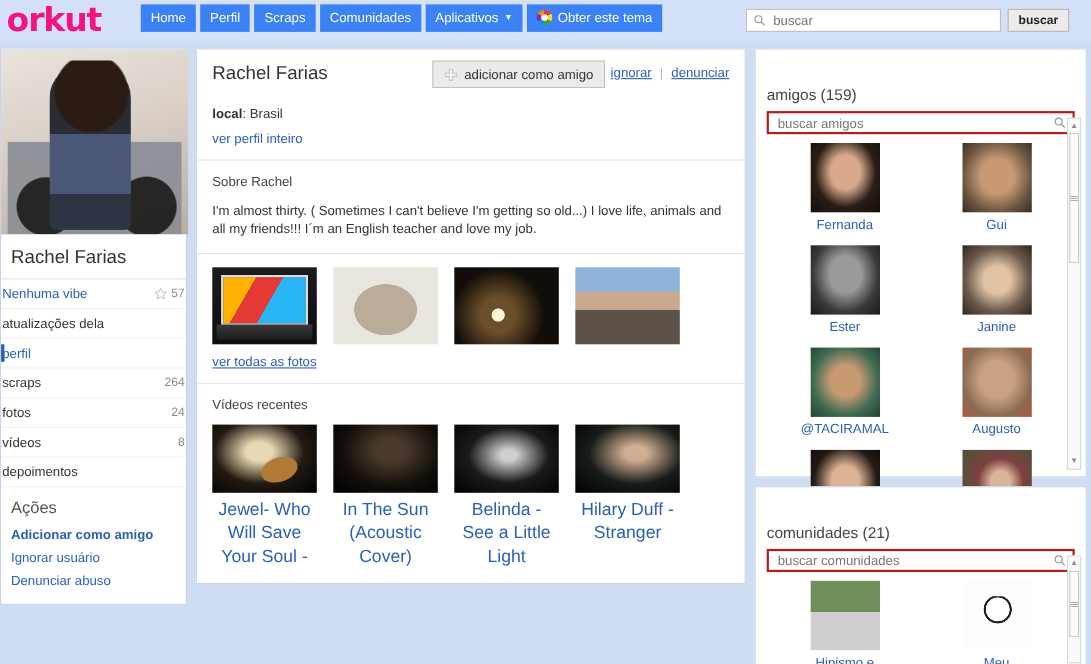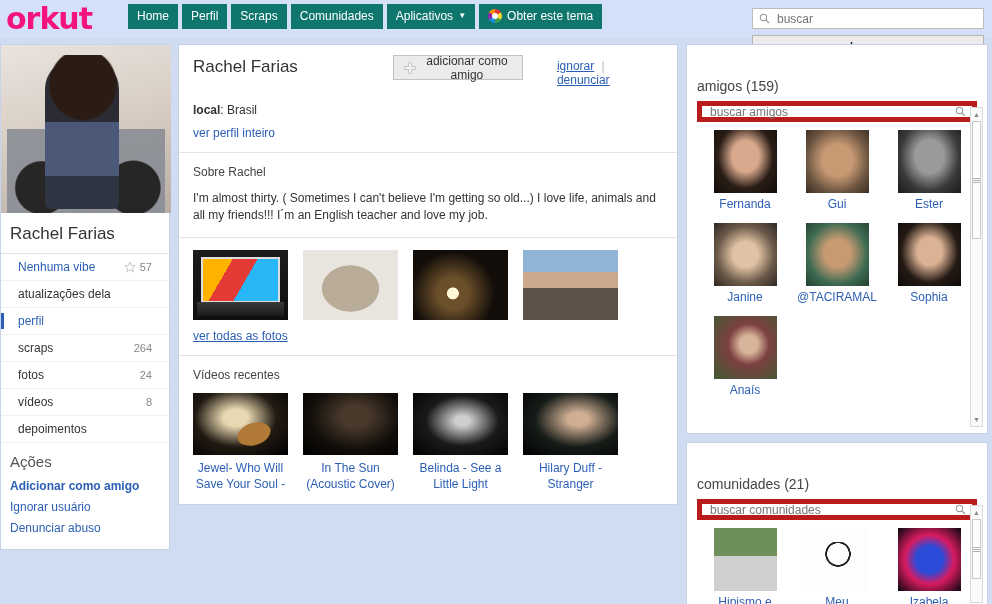--- a/index.html
+++ b/index.html
@@ -13,38 +13,38 @@
 
   
   .header { height:38px; background:#d3e0f7; position:relative; }
   .logo {
     position:absolute; left:6px; top:1px;
     font-size:30px; font-weight:bold; color:#f5137f;
     letter-spacing:-1px; font-family:"DejaVu Sans", sans-serif;
   }
   .nav { position:absolute; left:128px; top:4px; display:flex; gap:4px; }
   .nav-btn {
-    background:#0f766e; color:#ffffff; border:none;
+    background:#3b82f6; color:#ffffff; border:none;
     padding:5px 9px 6px; font-size:12px; line-height:1;
     cursor:pointer; white-space:nowrap;
     font-family:"Liberation Sans", sans-serif;
     display:flex; align-items:center; gap:5px;
   }
   .caret { font-size:8px; line-height:1; }
   .palette {
     width:14px; height:14px; border-radius:50%;
     background:conic-gradient(#e53935 0deg 60deg,#fdd835 60deg 120deg,
       #43a047 120deg 180deg,#1e88e5 180deg 240deg,#8e24aa 240deg 300deg,#fb8c00 300deg 360deg);
     position:relative; flex:none;
   }
   .palette::after{
     content:""; position:absolute; left:4px; top:4px;
     width:6px; height:6px; background:#fff; border-radius:50%;
   }
-  .hsearch { position:absolute; right:8px; top:8px; display:flex; gap:6px;flex-direction:column; }
+  .hsearch { position:absolute; right:20px; top:8px; display:flex; gap:6px; }
   .hsearch-box {
     width:232px; height:21px; background:#fff; border:1px solid #bcbcbc;
     display:flex; align-items:center; padding:0 6px; gap:5px;
   }
   .hsearch-box input {
     border:none; outline:none; width:100%; font-size:12px;
     color:#777; font-family:"Liberation Sans", sans-serif; background:transparent;
   }
   .mag { width:11px; height:11px; flex:none; }
   .hsearch-btn {
@@ -86,21 +86,21 @@
     position:absolute; left:40px; top:10px; width:84px; height:74px;
     background:radial-gradient(ellipse at 50% 40%, #2a1c14 0 55%, transparent 58%);
   }
 
   .lname {
     font-size:17px; color:#333; padding:11px 9px 9px;
     border-bottom:1px solid #e2e2e2; font-weight:normal;
   }
   .lrow {
     display:flex; align-items:center; justify-content:space-between;
-    padding:6px 17px; font-size:12px; border-bottom:1px solid #f0f0f0;
+    padding:6px 1px; font-size:12px; border-bottom:1px solid #f0f0f0;
     position:relative;
   }
   .lrow:last-child { border-bottom:none; }
   .lrow a { color:#2b5fb5; text-decoration:none; }
   .lrow .cnt { color:#888; font-size:11px; }
   .lrow.active::before{
     content:""; position:absolute; left:0; top:5px; bottom:5px;
     width:3px; background:#2b5fb5;
   }
   .lrow.active a { color:#2b5fb5; font-weight:normal; }
@@ -121,21 +121,21 @@
   .mid-head { display:flex; align-items:flex-start; }
   .mname { font-size:17px; color:#333; flex:none; width:200px; }
   .addfriend{
     background:#ebebeb; border:1px solid #c3c3c3; height:25px;
     display:flex; align-items:center; gap:6px; padding:0 10px;
     font-size:12px; color:#333; cursor:pointer;
     font-family:"Liberation Sans", sans-serif; margin-top:-2px;
   }
   .plusicon { width:12px; height:12px; flex:none; }
   .headlinks{ margin-left:auto; font-size:12px; padding-top:2px; }
-  .headlinks a{ color:#2b5fb5;padding-left:34px; }
+  .headlinks a{ color:#2b5fb5; }
   .headlinks span{ color:#bbb; margin:0 4px; }
   .local { font-size:12px; margin-top:16px; color:#333; }
   .local b { font-weight:bold; }
   .fullprofile{ margin-top:9px; font-size:12px; }
   .fullprofile a{ color:#2b5fb5; text-decoration:none; }
 
   .blk-title{ font-size:12px; color:#444; margin-bottom:11px; }
   .about-text{ font-size:12px; line-height:1.45; color:#333; }
 
   .thumbs{ display:flex; gap:15px; }
@@ -154,35 +154,35 @@
 
   .vids{ display:flex; gap:15px; }
   .vid{ width:95px; flex:none; }
   .vthumb{ width:95px; height:62px; background:#0a0a0a; position:relative; overflow:hidden;}
   .v1{background:radial-gradient(ellipse at 45% 40%, #e8d9b2 0 16%, #221a12 55%, #000 100%);}
   .v1::after{content:"";position:absolute;left:44px;top:30px;width:34px;height:22px;
     background:#b07a36;border-radius:50%;transform:rotate(-18deg);}
   .v2{background:radial-gradient(ellipse at 55% 38%, #4a3a2c 0 18%, #120e0a 60%, #000 100%);}
   .v3{background:radial-gradient(ellipse at 58% 42%, #cfae93 0 13%, #161c18 55%, #000 100%);}
   .v4{background:radial-gradient(ellipse at 52% 45%, #cfcfcf 0 10%, #1a1a1a 52%, #000 100%);}
-  .vtitle{ font-size:12px; color:#2b5fb5; text-align:center; margin-top:5px;
+  .vtitle{ font-size:16px; color:#2b5fb5; text-align:center; margin-top:5px;
     line-height:1.35; }
 
   
   .rpanel { margin-bottom:8px; position:relative; }
   .rhead { font-size:14px; color:#444; padding:9px 10px 7px;margin-top:24px; }
   .rsearch{
-    margin:0 10px 8px; height:21px; border:5px solid #b91c1c; background:#fff;
+    margin:0 10px 8px; height:21px; border:2px solid #b91c1c; background:#fff;
     display:flex; align-items:center; padding:0 6px;
   }
   .rsearch input{
     border:none;outline:none;width:100%;font-size:12px;color:#999;background:transparent;
     font-family:"Liberation Sans", sans-serif;
   }
-  .grid{ display:grid; grid-template-columns:repeat(3,1fr); padding:0 12px 8px; }
+  .grid{ display:grid; grid-template-columns:repeat(2,1fr); padding:0 12px 8px; }
   .cell{ text-align:center; padding-bottom:12px; }
   .av{ width:63px; height:63px; margin:0 auto; display:block; }
   .cname{ font-size:12px; color:#2b5fb5; margin-top:4px; display:block;
     overflow:hidden; white-space:nowrap; }
 
   .a1{background:radial-gradient(ellipse at 50% 42%,#d8a98c 0 30%,#2a1d16 62%,#120c08 100%);}
   .a2{background:radial-gradient(ellipse at 50% 48%,#c79a74 0 34%,#6b5440 70%,#3a2d22 100%);}
   .a3{background:linear-gradient(#efd9c6 0 52%, #e8643a 52% 100%);}
   .a4{background:radial-gradient(ellipse at 50% 42%,#9a9a9a 0 32%,#3a3a3a 66%,#1a1a1a 100%);}
   .a5{background:radial-gradient(ellipse at 50% 50%,#e0c2a4 0 28%,#6b5a4a 64%,#2e2620 100%);}
@@ -408,20 +408,24 @@
         </div>
         <div class="cell">
           <span class="av a5"></span>
           <span class="cname">Janine</span>
         </div>
         <div class="cell">
           <span class="av a6"></span>
           <span class="cname">@TACIRAMAL</span>
         </div>
         <div class="cell">
+          <span class="av a7"></span>
+          <span class="cname">Augusto</span>
+        </div>
+        <div class="cell">
           <span class="av a8"></span>
           <span class="cname">Sophia</span>
         </div>
         <div class="cell">
           <span class="av a9"></span>
           <span class="cname">Anaís</span>
         </div>
       </div>
       <div class="sbar" style="top:62px; bottom:6px">
         <div class="sb-up">▲</div>

